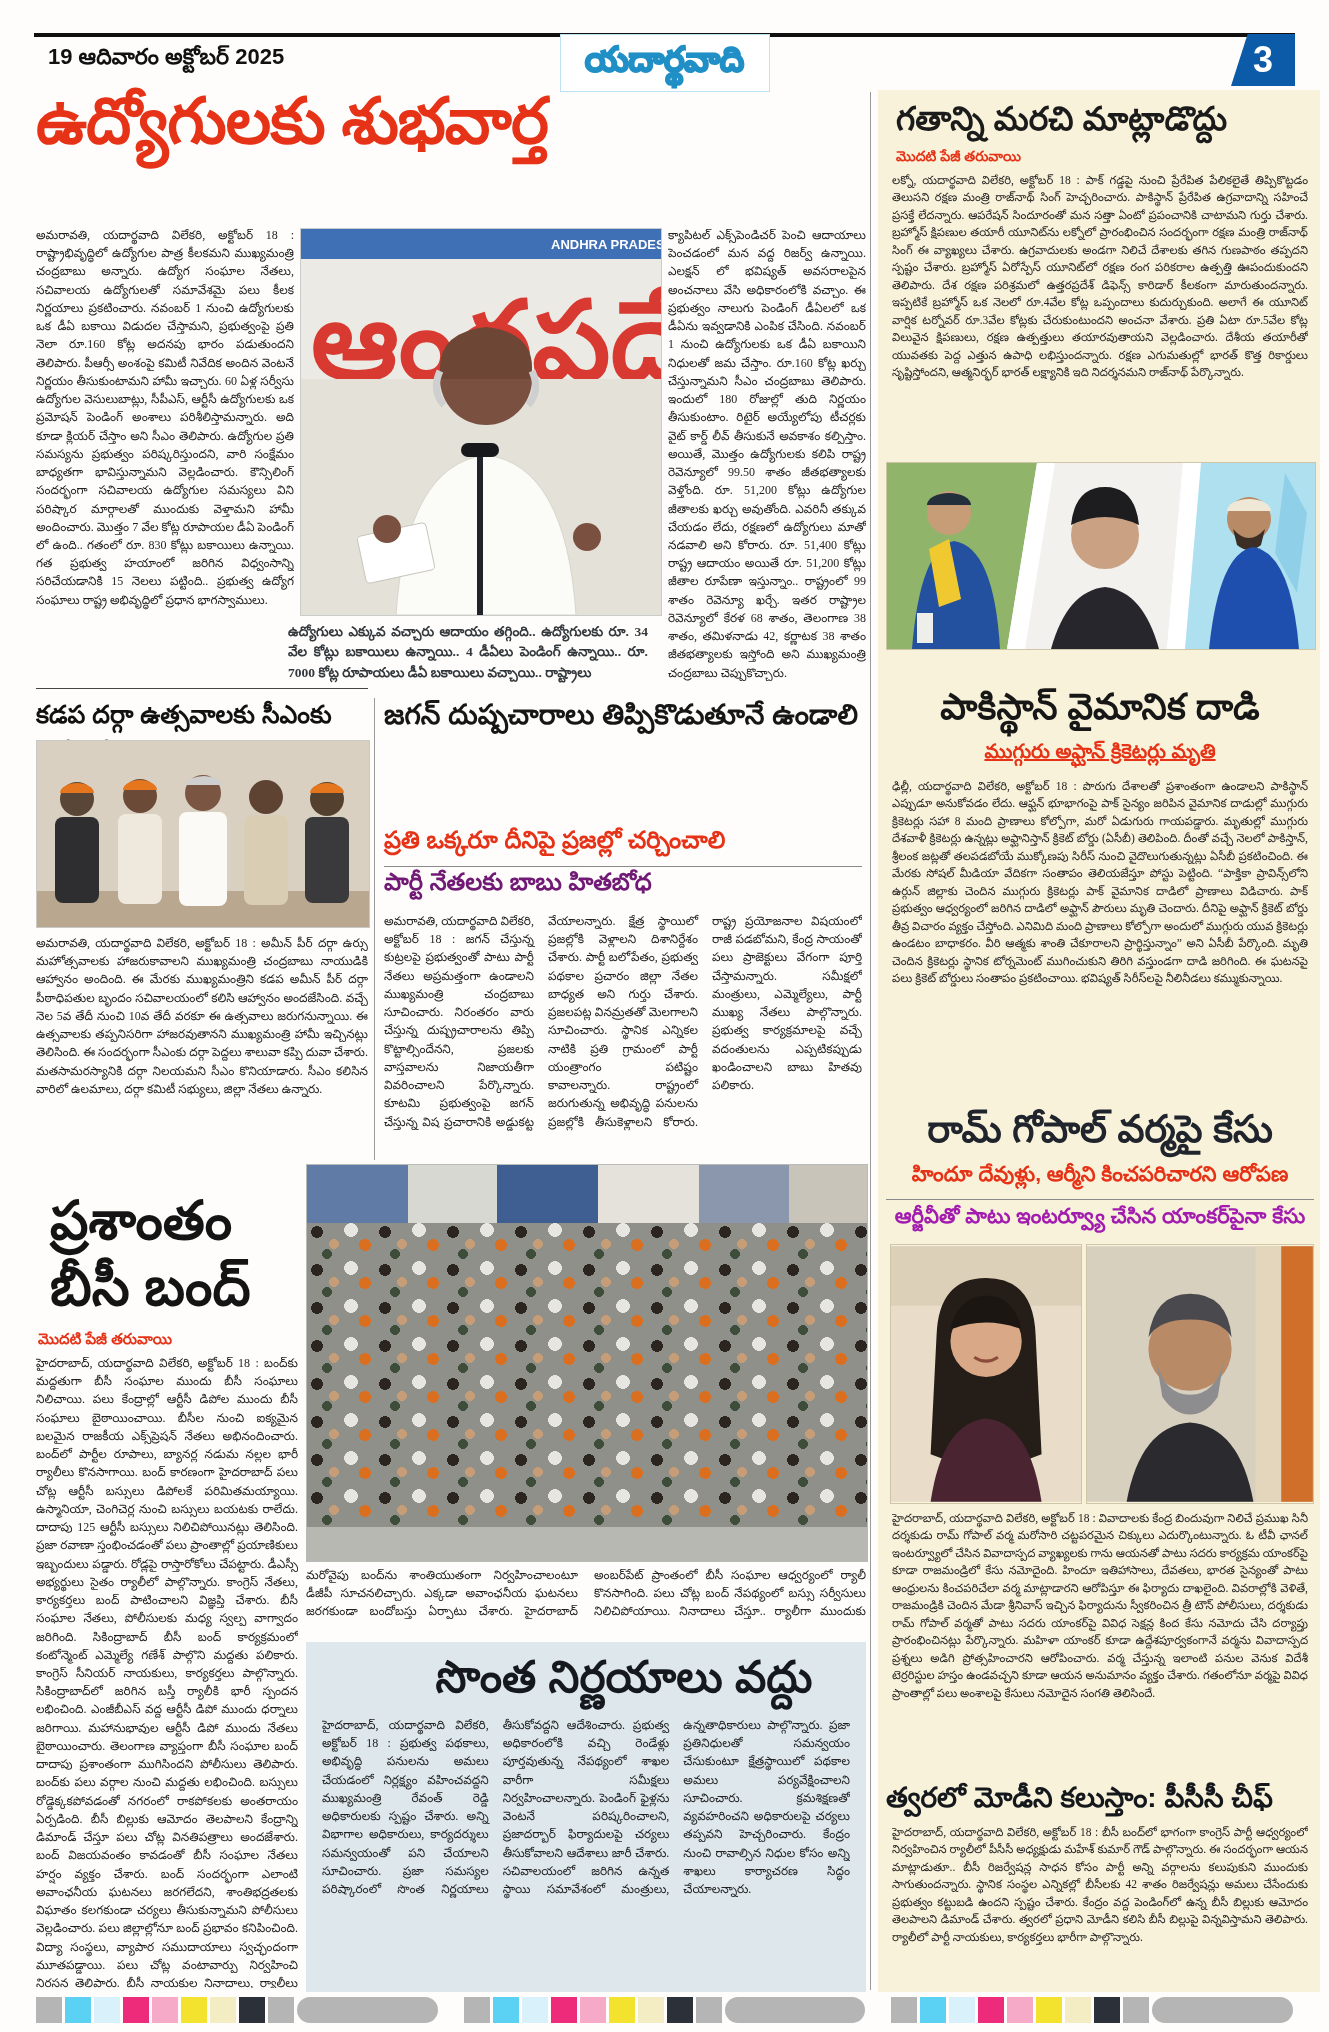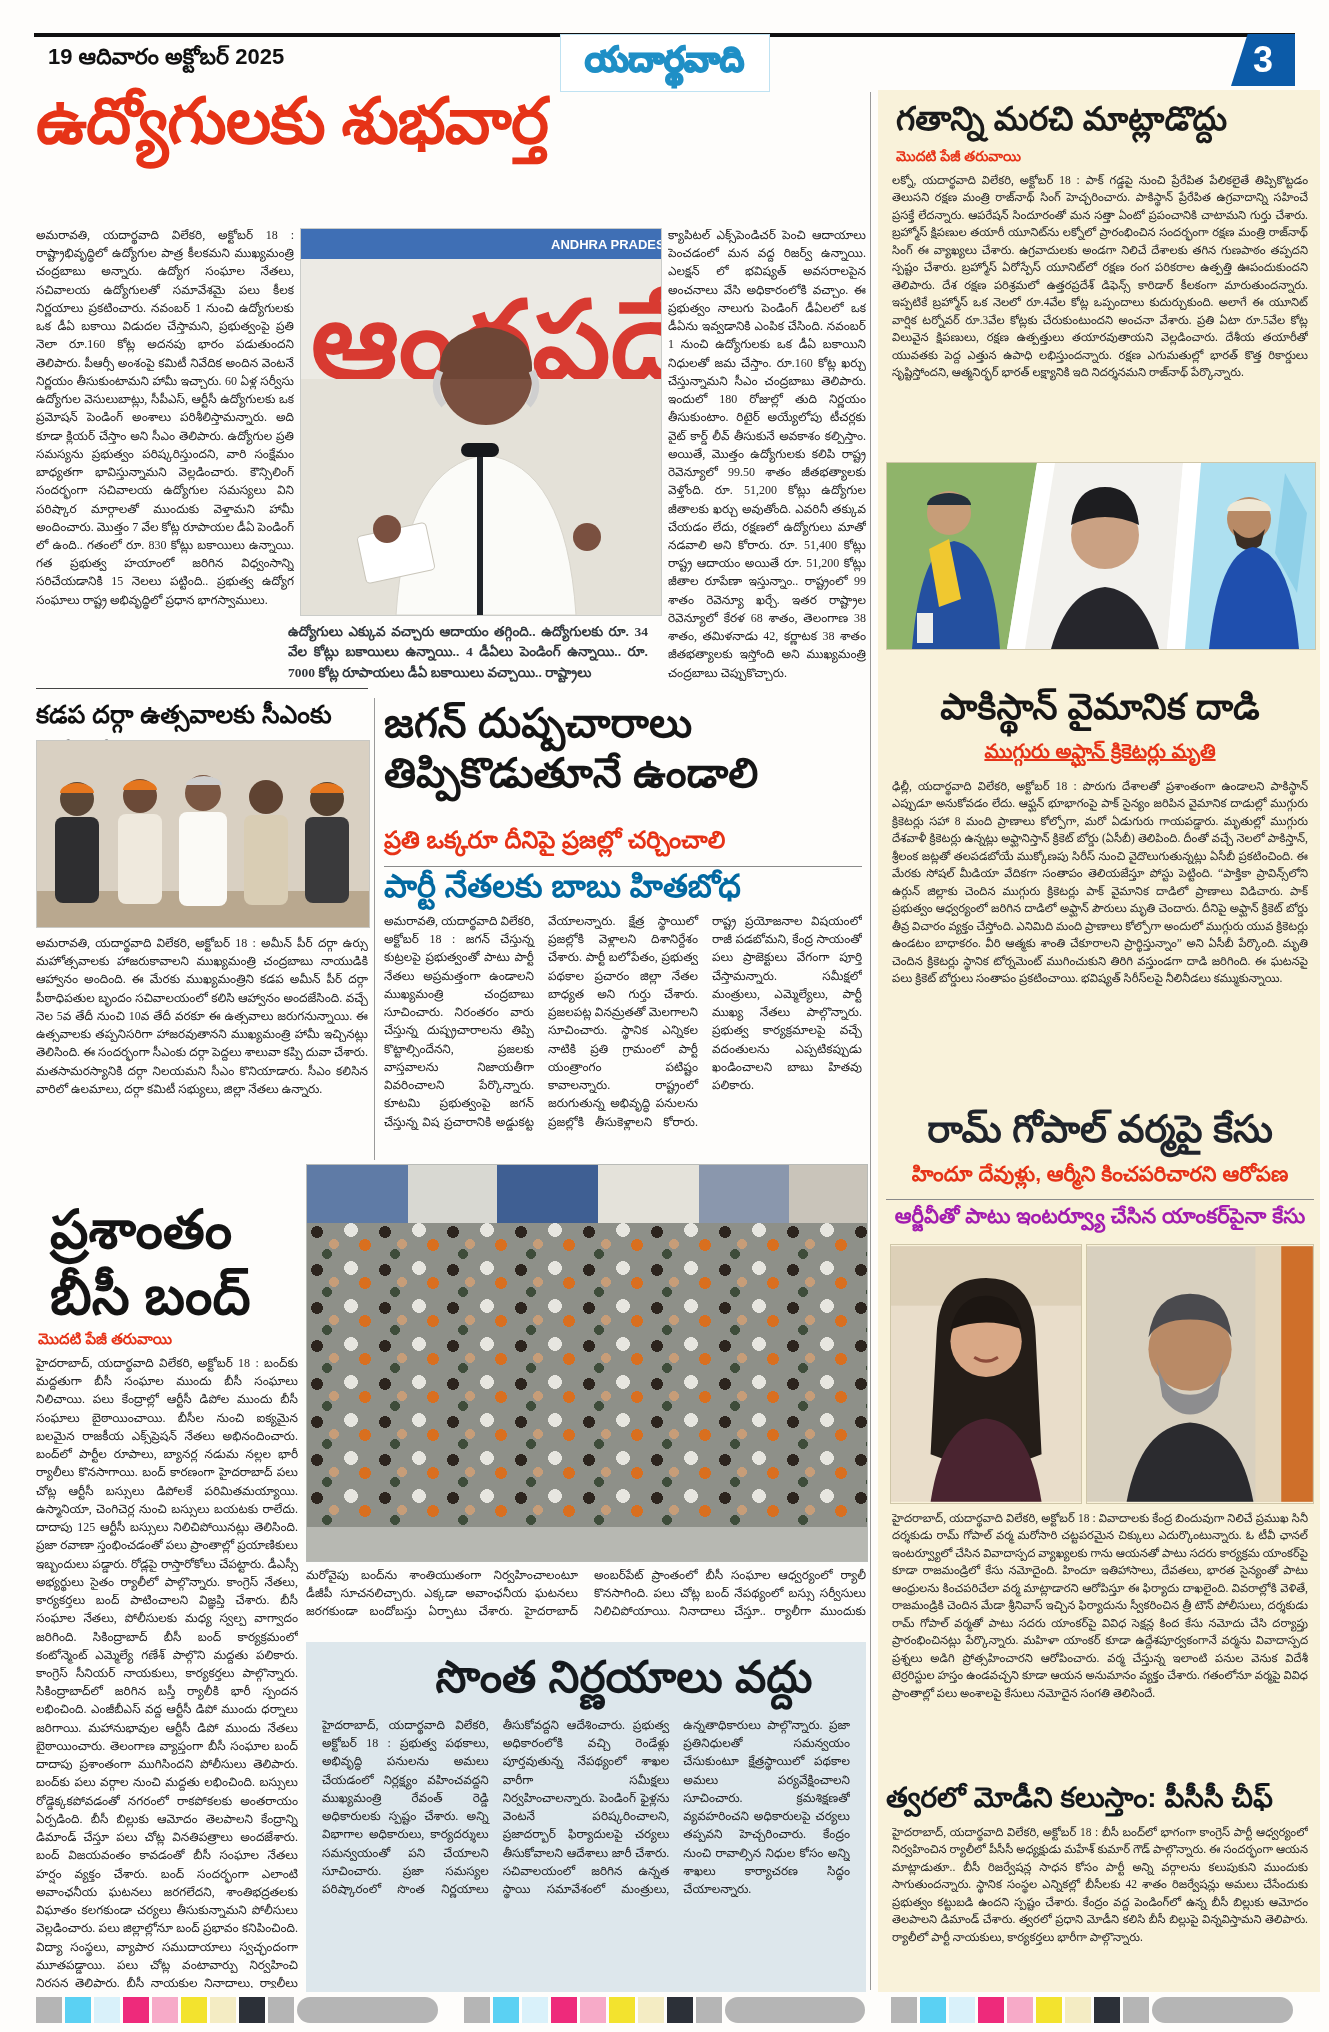--- a/index.html
+++ b/index.html
@@ -29,29 +29,29 @@
   .main-left{left:36px;top:226px;width:258px;height:438px;}
   .cm-photo{left:300px;top:228px;width:360px;height:386px;border:1px solid #caccc9;overflow:hidden;background:#e8e8e4;}
   .cm-caption{left:288px;top:622px;width:360px;height:92px;font-size:13.5px;font-weight:bold;
               color:#33383d;line-height:1.5;text-align:justify;font-family:"Liberation Serif",serif;overflow:hidden;}
   .main-right{left:668px;top:226px;width:198px;height:470px;}
   
   .kadapa-headline{left:36px;top:700px;width:332px;font-size:25px;font-weight:bold;color:#111;}
   .kadapa-photo{left:36px;top:740px;width:332px;height:186px;border:1px solid #c8c8c4;overflow:hidden;}
   .kadapa-body{left:36px;top:934px;width:332px;height:226px;}
   
-  .jagan-headline{left:384px;top:698px;width:478px;font-size:41px;font-weight:bold;
+  .jagan-headline{left:384px;top:698px;width:478px;font-size:28px;font-weight:bold;
                   line-height:1.22;color:#161616;}
   .jagan-sub1{left:384px;top:826px;width:478px;font-size:24px;font-weight:bold;color:#e63317;
               border-bottom:1px solid #8a8a8a;padding-bottom:6px;}
-  .jagan-sub2{left:384px;top:868px;width:478px;font-size:32px;font-weight:bold;color:#0369a1;}
+  .jagan-sub2{left:384px;top:868px;width:478px;font-size:24px;font-weight:bold;color:#701a75;}
   .jagan-body{left:384px;top:912px;width:478px;height:248px;column-count:3;column-gap:14px;}
   
   .bandh-headline{left:50px;top:1188px;width:252px;font-size:54px;font-weight:bold;
-                  line-height:1.22;color:#141414;margin-top:9px;}
+                  line-height:1.22;color:#141414;}
   .bandh-cont{left:38px;top:1330px;width:252px;font-size:15px;font-weight:bold;color:#e63317;}
   .bandh-body{left:36px;top:1354px;width:262px;height:634px;}
   .protest-photo{left:306px;top:1164px;width:560px;height:396px;border:1px solid #b9bbb7;overflow:hidden;}
   .bandh-more{left:306px;top:1566px;width:560px;height:70px;column-count:2;column-gap:16px;}
   
   .decisions-box{left:306px;top:1642px;width:560px;height:350px;background:#dde7ec;}
   .decisions-headline{left:306px;top:1652px;width:560px;text-align:center;font-size:44px;
                       font-weight:bold;color:#15191d;padding-left:38px;}
   .decisions-body{left:322px;top:1716px;width:528px;height:262px;column-count:3;column-gap:14px;}
   

